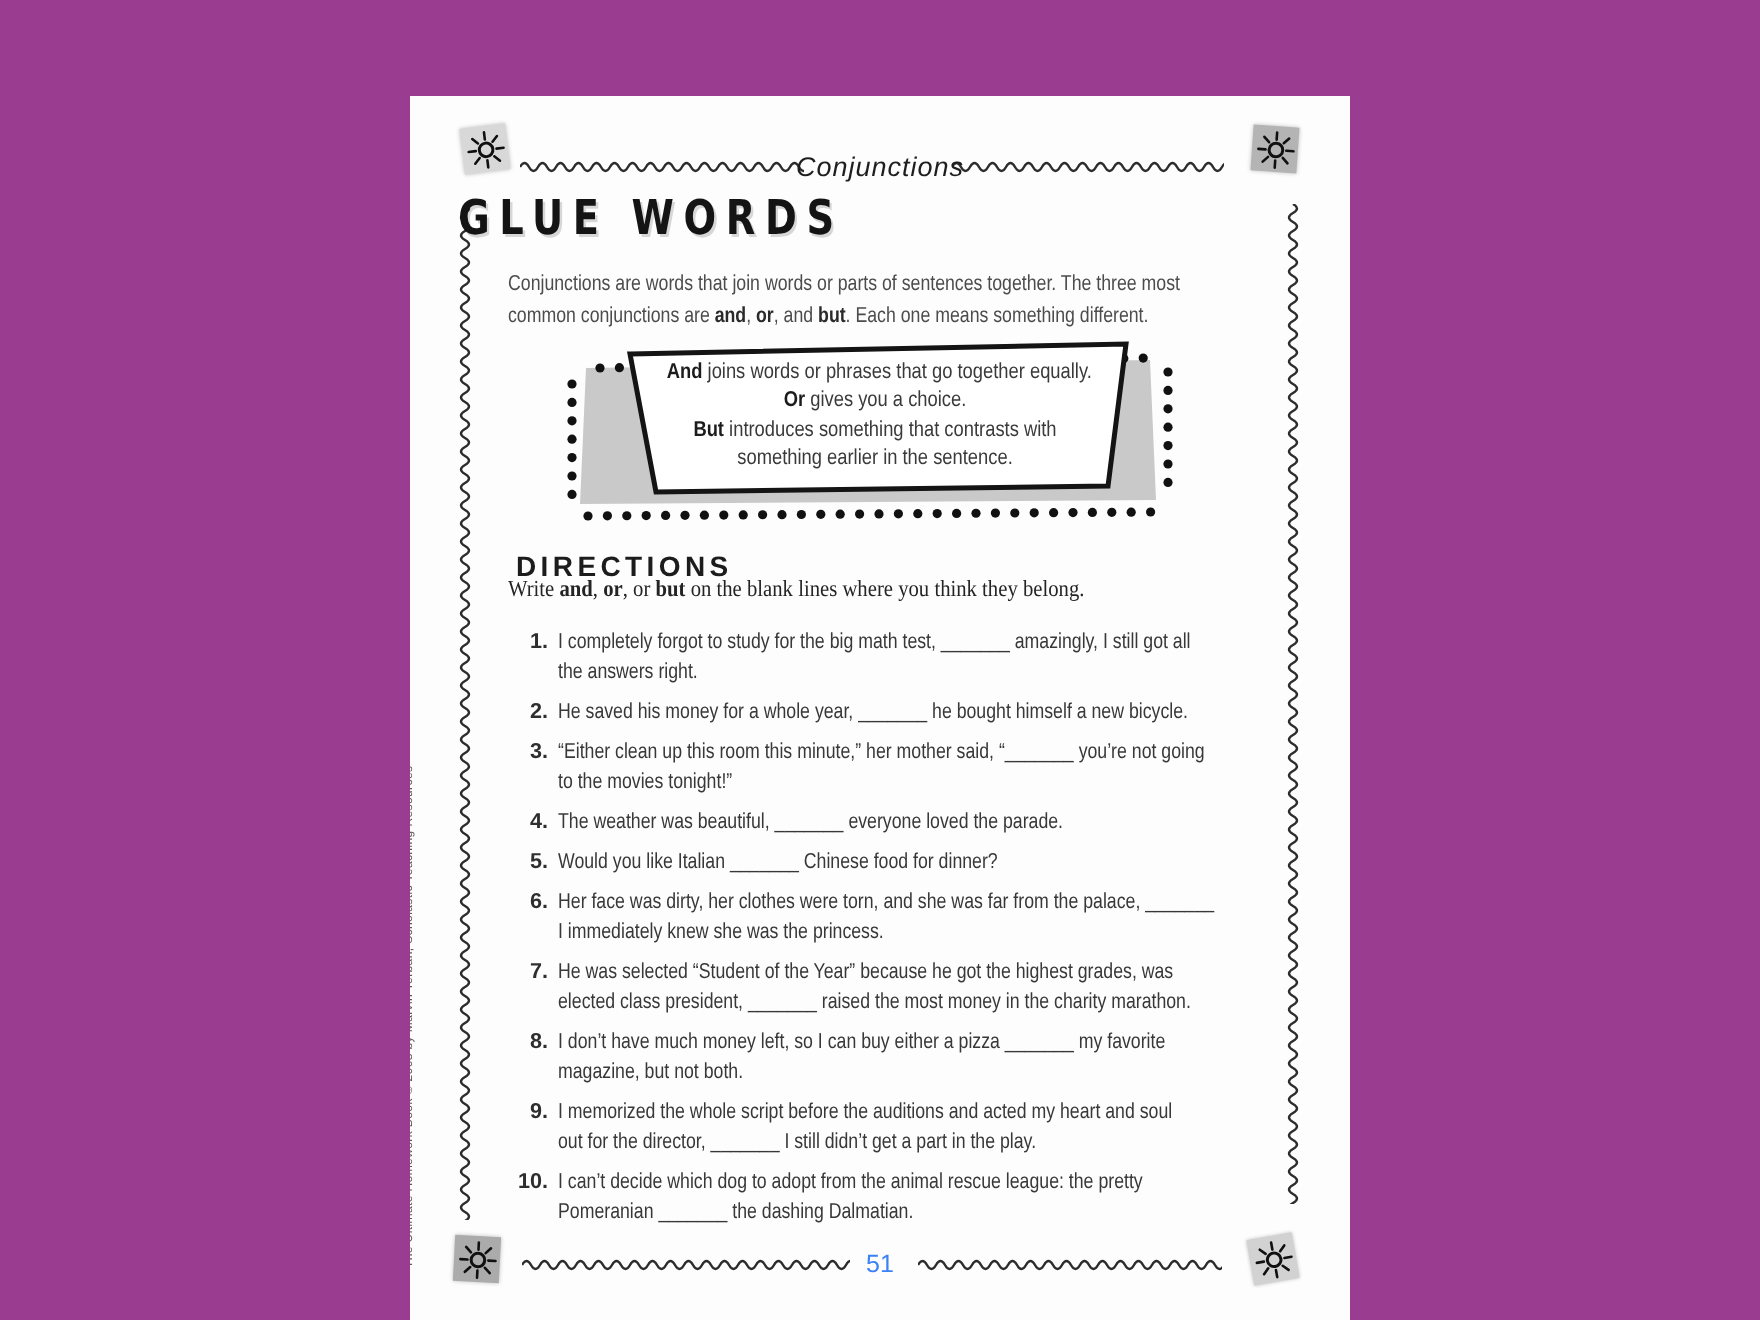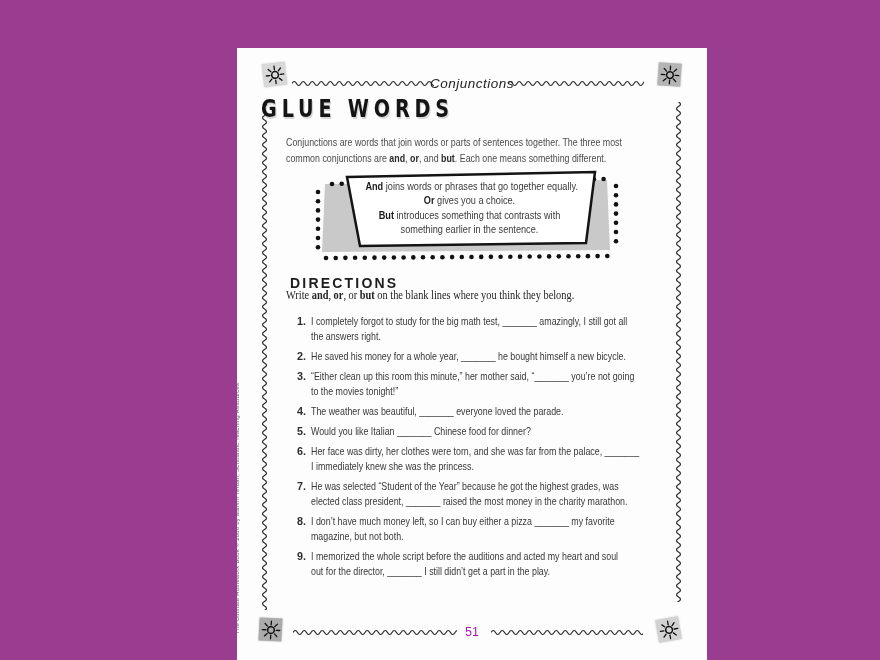--- a/index.html
+++ b/index.html
@@ -3,21 +3,21 @@
 <meta charset="utf-8">
 <style>
   html,body{margin:0;padding:0;}
   body{
     width:880px;height:660px;overflow:hidden;position:relative;
     background:#9a3c90;
     font-family:"Liberation Sans",sans-serif;
   }
   .sheet{
     position:absolute;left:205px;top:48px;width:470px;height:612px;
-    background:#fdfdfd;overflow:hidden;margin-left:32px;
+    background:#fdfdfd;overflow:hidden;
   }
   
   .corner-icon{
     position:absolute;width:23px;height:23px;display:flex;align-items:center;justify-content:center;
     box-shadow:0 0 2px rgba(0,0,0,.25);
   }
   .corner-icon.tl{left:26px;top:15px;background:#d8d8d8;transform:rotate(-7deg);}
   .corner-icon.tr{left:421px;top:15px;background:#b4b4b4;transform:rotate(4deg);}
   .corner-icon.bl{left:22px;top:570px;background:#ababab;transform:rotate(3deg);}
   .corner-icon.br{left:420px;top:570px;background:#d2d2d2;transform:rotate(-10deg);}
@@ -77,21 +77,21 @@
     font-size:10.8px;line-height:15px;color:#2e2e2e;
   }
   .qtext{
     margin-left:5px;font-size:10.8px;line-height:15px;color:#383838;
     transform:scaleX(.82);transform-origin:0 0;
   }
   .qtext div{white-space:nowrap;}
   
   .page-num{
     position:absolute;left:0;right:0;top:577px;text-align:center;
-    font-size:12.5px;color:#a21caf;
+    font-size:12.5px;color:#3b82f6;
   }
   .credit{
     position:absolute;left:7px;top:576px;width:212px;height:10px;
     transform-origin:0 100%;transform:rotate(-90deg);
     font-size:6px;color:#5a5a5a;white-space:nowrap;letter-spacing:.2px;
   }
 </style>
 </head>
 <body>
 
@@ -330,18 +330,25 @@
           <div>magazine, but not both.</div>
         </div>
       </div>
       <div class="q">
         <div class="qnum">9.</div>
         <div class="qtext">
           <div>I memorized the whole script before the auditions and acted my heart and soul</div>
           <div>out for the director, _______ I still didn’t get a part in the play.</div>
         </div>
       </div>
+      <div class="q">
+        <div class="qnum">10.</div>
+        <div class="qtext">
+          <div>I can’t decide which dog to adopt from the animal rescue league: the pretty</div>
+          <div>Pomeranian _______ the dashing Dalmatian.</div>
+        </div>
+      </div>
     </div>
 
   <div class="page-num">51</div>
   <div class="credit">The Ultimate Homework Book © 2008 by Marvin Terban, Scholastic Teaching Resources</div>
 
 </div>
 
 </body></html>

